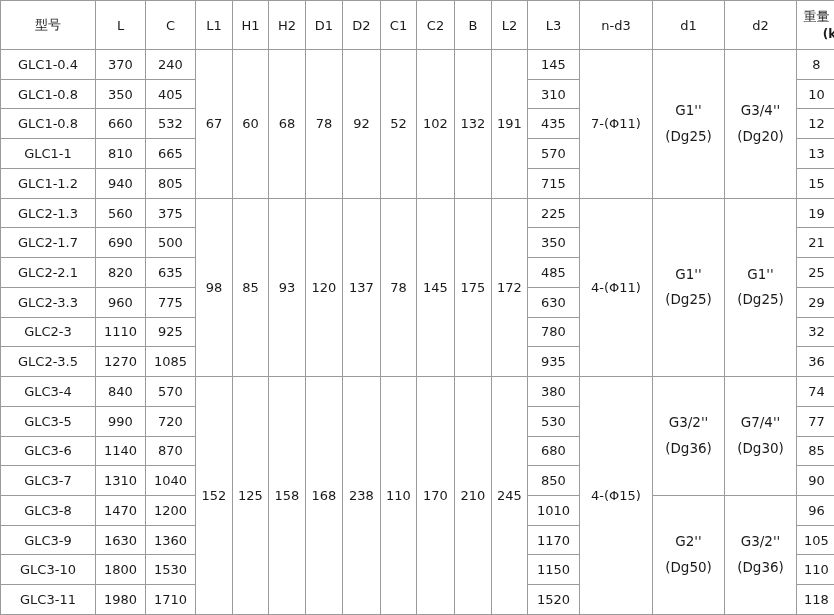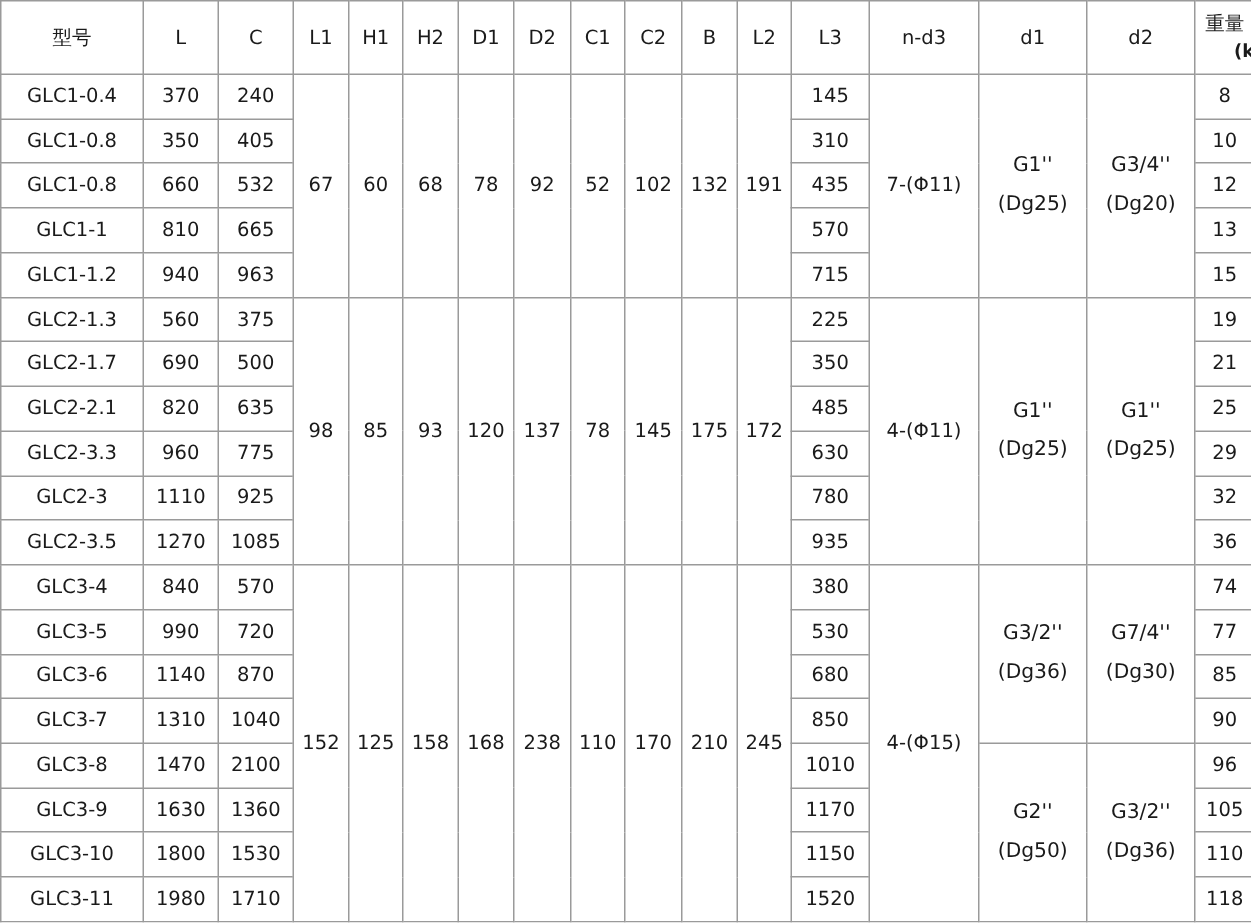--- a/index.html
+++ b/index.html
@@ -182,21 +182,21 @@
     <tr>
       <td class="model">GLC1-1</td>
       <td>810</td>
       <td>665</td>
       <td>570</td>
       <td>13</td>
     </tr>
     <tr>
       <td class="model">GLC1-1.2</td>
       <td>940</td>
-      <td>963</td>
+      <td>805</td>
       <td>715</td>
       <td>15</td>
     </tr>
 
     <tr>
       <td class="model">GLC2-1.3</td>
       <td>560</td>
       <td>375</td>
       <td class="merged" rowspan="6">98</td>
       <td class="merged" rowspan="6">85</td>
@@ -305,21 +305,21 @@
     <tr>
       <td class="model">GLC3-7</td>
       <td>1310</td>
       <td>1040</td>
       <td>850</td>
       <td>90</td>
     </tr>
     <tr>
       <td class="model">GLC3-8</td>
       <td>1470</td>
-      <td>2100</td>
+      <td>1200</td>
       <td>1010</td>
       <td rowspan="4">
         <span class="thread">
           <span>G2''</span>
           <span>(Dg50)</span>
         </span>
       </td>
       <td rowspan="4">
         <span class="thread">
           <span>G3/2''</span>

